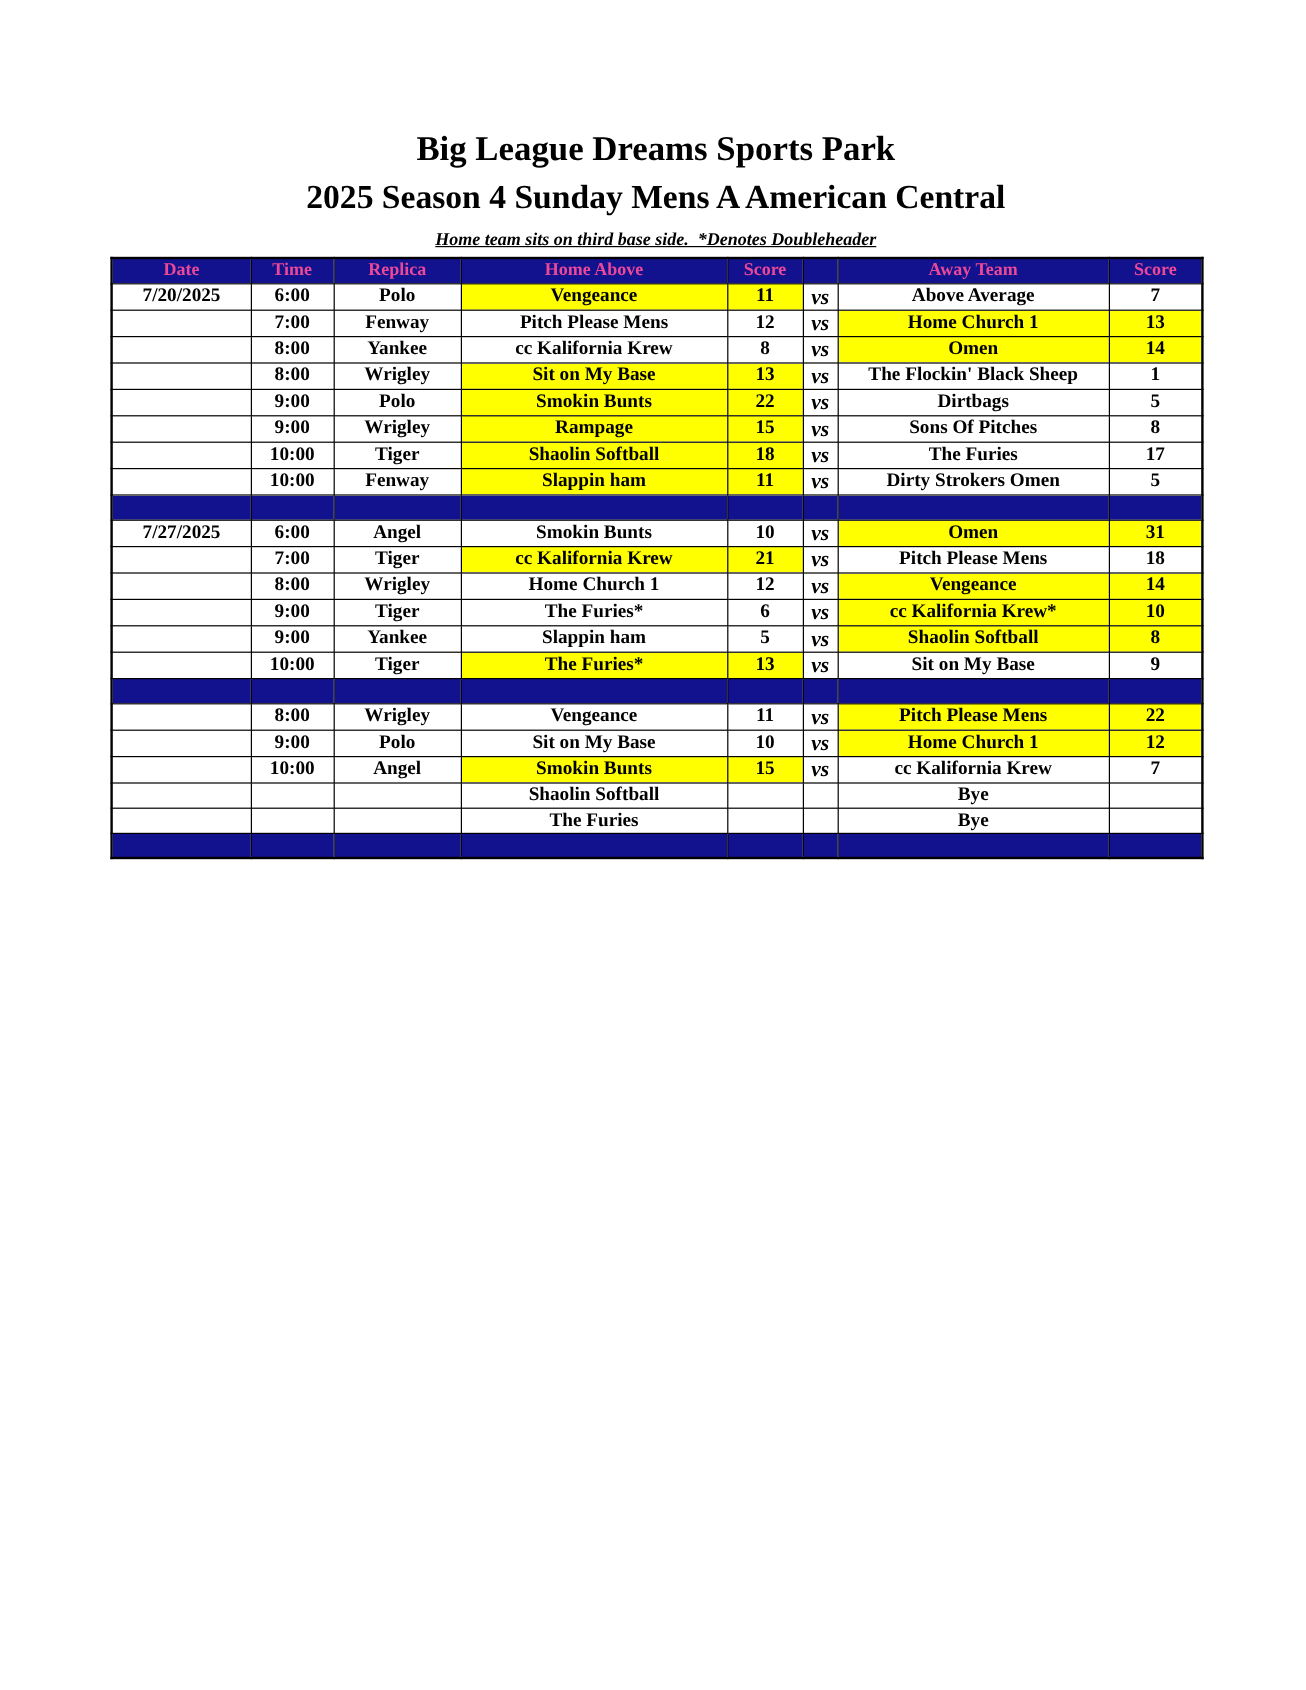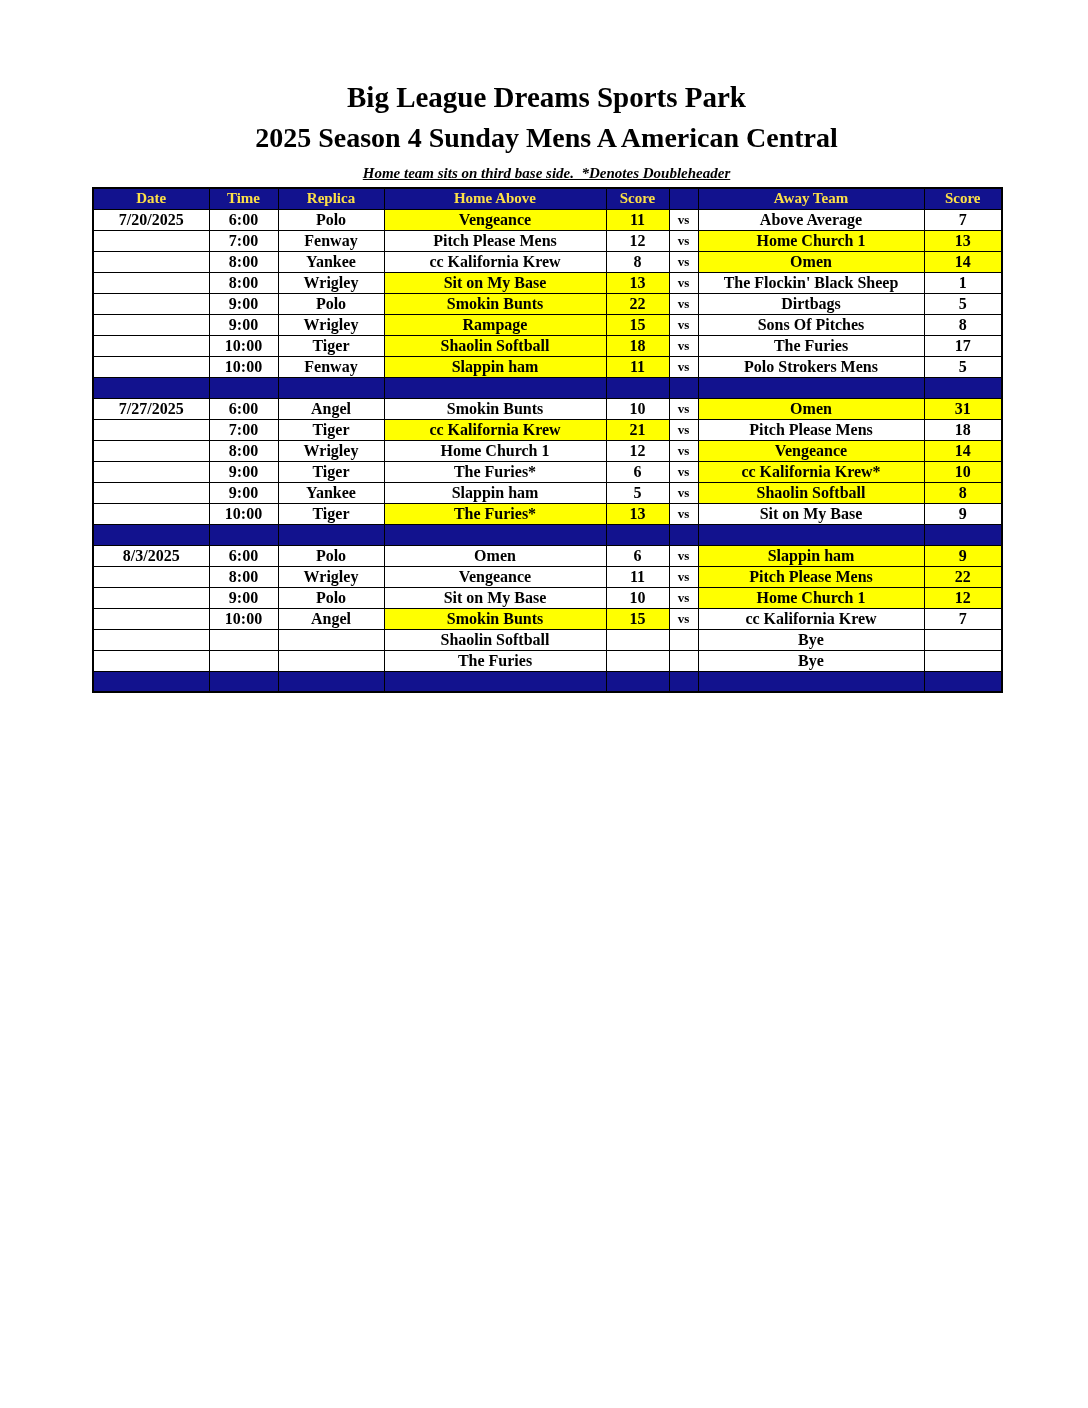--- a/index.html
+++ b/index.html
@@ -13,21 +13,21 @@
   body{
     width:1088px;height:1408px;
     background:var(--paper);
     font-family:"Liberation Serif", serif;
     font-weight:bold;
     color:var(--ink);
   }
   .header-block{
     width:909px;
     margin-left:92px;
-    padding-top:82px;
+    padding-top:109px;
     text-align:center;
   }
   .title{
     font-size:29px;
     line-height:1.1;
   }
   .subtitle{
     font-size:28px;
     margin-top:9px;
     line-height:1.1;
@@ -52,31 +52,32 @@
     padding:0 2px;
     text-align:center;
     vertical-align:middle;
     font-weight:bold;
     font-size:16px;
     white-space:nowrap;
     overflow:hidden;
   }
   .schedule th{
     background:var(--navy);
-    color:#fde047;
+    color:#ec4899;
     font-size:15px;
   }
   .schedule tr.sep td{
     background:var(--navy);
   }
   .schedule td.hl{
     background:var(--yellow);
   }
   .schedule td.vs{
-    font-size:13px;
+    font-style:italic;
+    font-size:18px;
   }
 </style>
 </head>
 <body>
 
 <div class="header-block">
   <div class="title">Big League Dreams Sports Park</div>
   <div class="subtitle">2025 Season 4 Sunday Mens A American Central</div>
   <div class="note">Home team sits on third base side.&nbsp; *Denotes Doubleheader</div>
 </div>
@@ -175,21 +176,21 @@
         <td>The Furies</td>
         <td>17</td>
       </tr>
       <tr>
         <td></td>
         <td>10:00</td>
         <td>Fenway</td>
         <td class="hl">Slappin ham</td>
         <td class="hl">11</td>
         <td class="vs">vs</td>
-        <td>Polo Strokers Mens</td>
+        <td>Dirty Strokers Omen</td>
         <td>5</td>
       </tr>
       <tr class="sep">
         <td></td>
         <td></td>
         <td></td>
         <td></td>
         <td></td>
         <td></td>
         <td></td>
@@ -259,30 +260,20 @@
         <td></td>
         <td></td>
         <td></td>
         <td></td>
         <td></td>
         <td></td>
         <td></td>
         <td></td>
       </tr>
       <tr>
-        <td>8/3/2025</td>
-        <td>6:00</td>
-        <td>Polo</td>
-        <td>Omen</td>
-        <td>6</td>
-        <td class="vs">vs</td>
-        <td class="hl">Slappin ham</td>
-        <td class="hl">9</td>
-      </tr>
-      <tr>
         <td></td>
         <td>8:00</td>
         <td>Wrigley</td>
         <td>Vengeance</td>
         <td>11</td>
         <td class="vs">vs</td>
         <td class="hl">Pitch Please Mens</td>
         <td class="hl">22</td>
       </tr>
       <tr>

